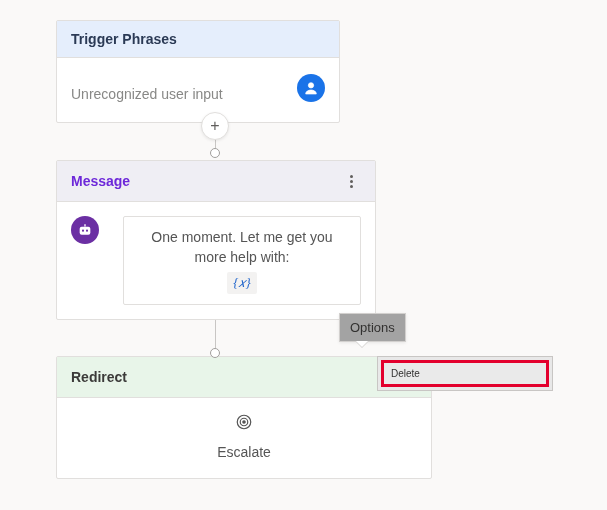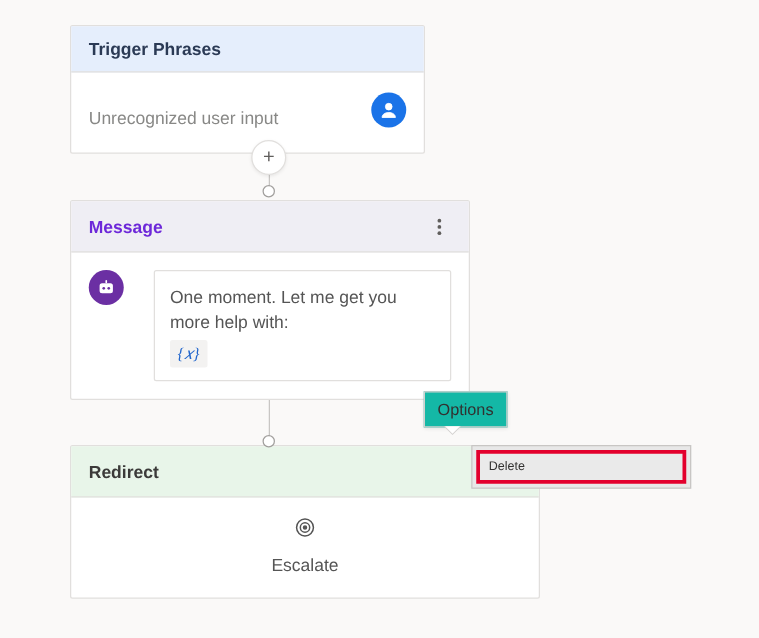--- a/index.html
+++ b/index.html
@@ -72,21 +72,21 @@
     position:absolute;
     width:10px; height:10px; border-radius:50%;
     background:#fff; border:1px solid #a19f9d;
     left:210px; z-index:5;
   }
   .dot1{ top:148px; }
   .dot2{ top:348px; }
 
   
   .card-msg { position:absolute; top:160px; left:56px; width:320px;}
-  .msg-body { display:flex; gap:24px; padding:14px;}
+  .msg-body { display:flex; gap:24px; padding:14px;text-align:center;}
   .bot-badge{
     width:28px;height:28px;border-radius:50%;
     background:#6b2fa3;display:flex;align-items:center;justify-content:center;flex-shrink:0;
   }
   .bot-badge svg{fill:#fff;}
   .msg-box{
     border:1px solid #e1dfdd;border-radius:2px;padding:10px 12px;flex:1;
     color:#555;line-height:1.45;
   }
   .var-chip{
@@ -107,21 +107,21 @@
   
   .card-redirect{position:absolute; top:356px; left:56px; width:376px;}
   .redirect-body{display:flex;gap:12px;padding:14px 14px 18px 14px;align-items:center;flex-direction:column;}
   .esc-icon{width:20px;height:20px;flex-shrink:0;display:flex;align-items:center;justify-content:center;}
   .esc-label{color:#555;}
 
   
   .tooltip{
     position:absolute;
     top:313px; left:339px;
-    background:#14b8a6;border:1px solid #d2d0ce;
+    background:#a3a3a3;border:1px solid #d2d0ce;
     padding:6px 10px;font-size:13px;color:#323130;
     box-shadow:0 1px 3px rgba(0,0,0,.08);
     z-index:20;
   }
   .tooltip::after{
     content:"";position:absolute;left:16px;bottom:-6px;
     width:0;height:0;border-left:6px solid transparent;border-right:6px solid transparent;
     border-top:6px solid #fff;
   }
   .tooltip::before{

